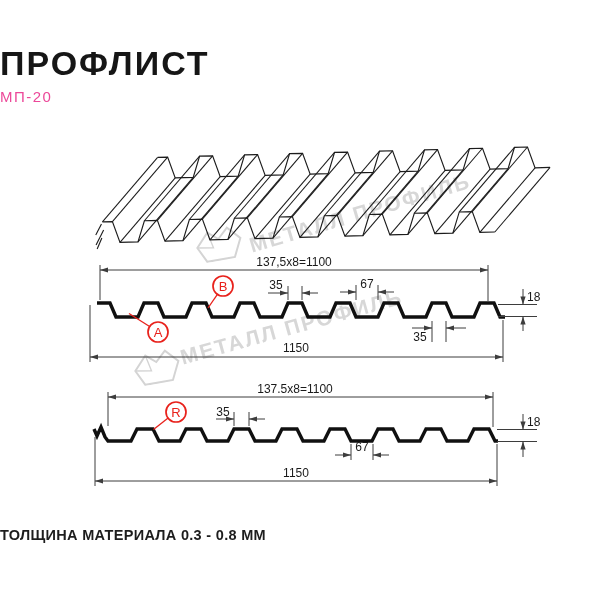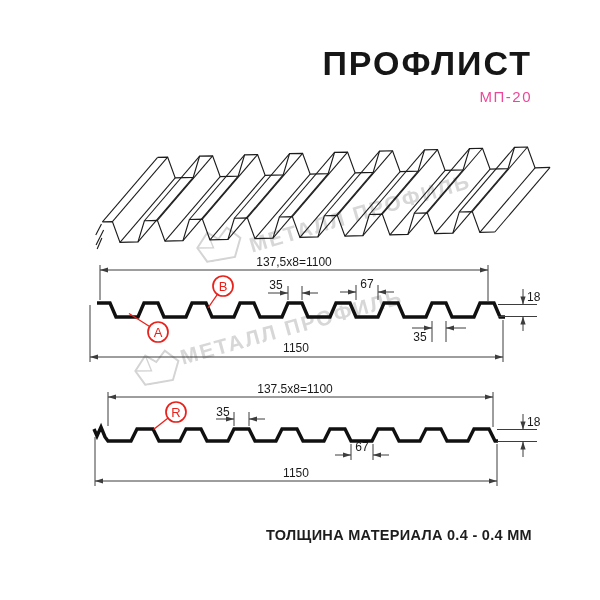--- a/index.html
+++ b/index.html
@@ -5,21 +5,21 @@
   :root{
     --accent-red:#e8211b; --line:#3d3d3d; --profile:#101010;
     --wm:#d7d7d7; --ink:#161616;
   }
   html,body{margin:0;padding:0}
   body{
     width:600px;height:600px;background:#ffffff;position:relative;overflow:hidden;
     font-family:"Liberation Sans",sans-serif;color:var(--ink);
   }
   .abs{position:absolute}
-  .center{left:0;width:532px;text-align:right}
+  .center{left:0;width:532px;text-align:left}
   #title{top:44px;font-size:34px;font-weight:700;letter-spacing:2px;color:var(--ink)}
   #subtitle{top:88px;font-size:15px;font-weight:400;letter-spacing:1.5px;color:#ec4899}
   #footer{top:527px;font-size:14.5px;font-weight:700;letter-spacing:.3px;color:#1d1d1d}
   .wm{
     color:var(--wm);font-weight:700;font-size:21px;letter-spacing:2px;
     white-space:nowrap;transform-origin:left center;user-select:none
   }
   .wm-logo{position:absolute}
   svg.layer{position:absolute;left:0;top:0}
   .dimtext{font-size:12px;fill:#1a1a1a;font-family:"Liberation Sans",sans-serif}
@@ -184,13 +184,13 @@
     <text class="dimtext" x="362" y="451" text-anchor="middle">67</text>
     <text class="dimtext" x="296" y="477" text-anchor="middle">1150</text>
     <g>
       <line class="red" x1="168.1" y1="418.1" x2="153.5" y2="429.5"></line>
       <circle class="red" cx="176" cy="412" r="10"></circle>
       <text class="redlbl" x="176" y="416.5" text-anchor="middle">R</text>
     </g>
   </g>
 </svg>
 
-<div id="footer" class="abs center">ТОЛЩИНА МАТЕРИАЛА 0.4 - 0.4 ММ</div>
+<div id="footer" class="abs center">ТОЛЩИНА МАТЕРИАЛА 0.3 - 0.8 ММ</div>
 
 </body></html>

